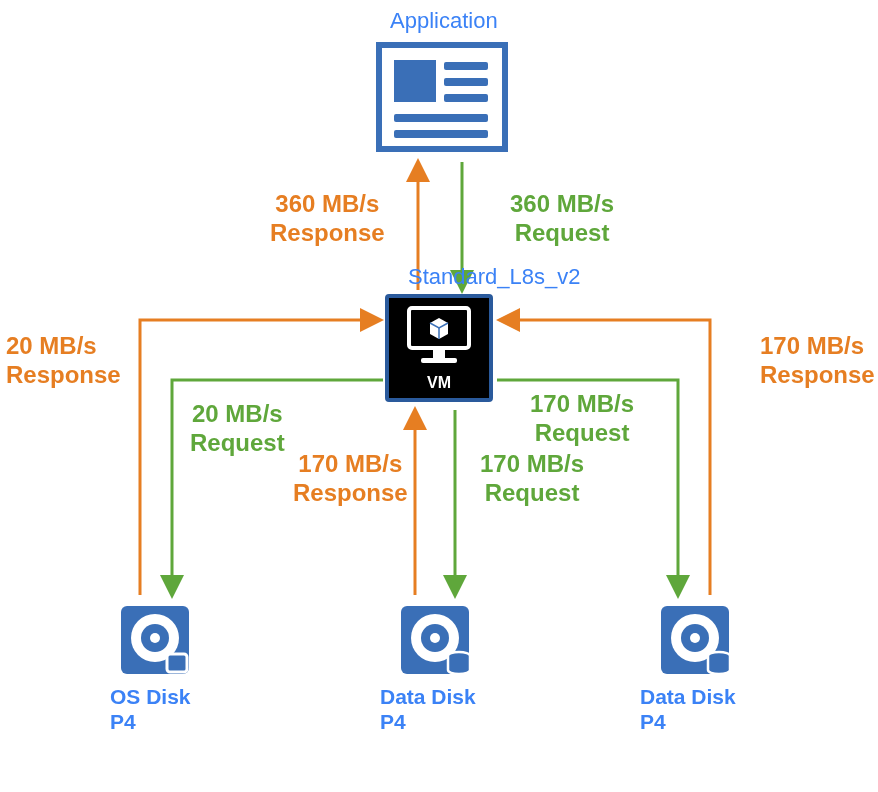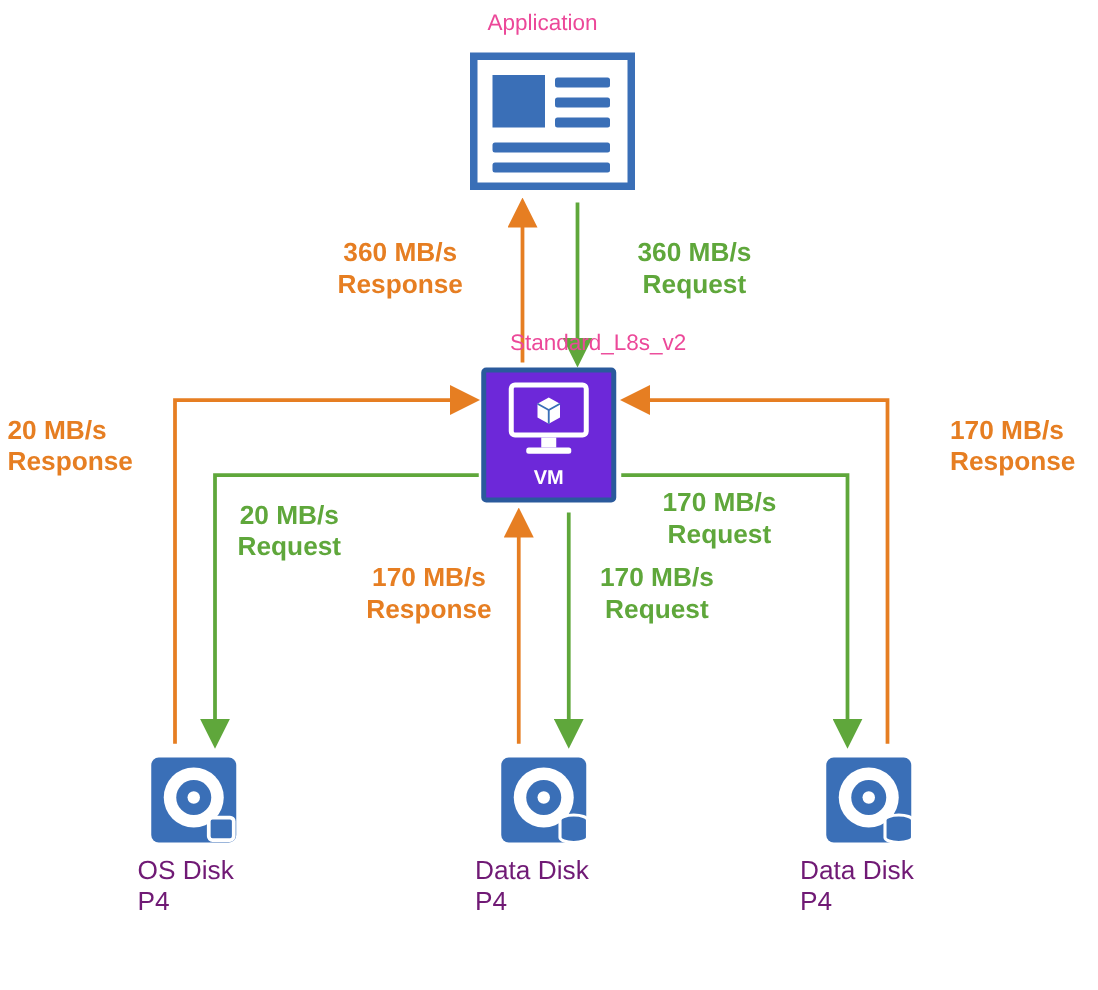--- a/index.html
+++ b/index.html
@@ -8,29 +8,29 @@
     padding: 0;
     width: 878px;
     height: 792px;
     font-family: "Segoe UI", Arial, sans-serif;
     background: #fff;
     position: relative;
     color: #333;
   }
   .label {
     position: absolute;
-    font-size: 21px;
+    font-size: 24px;
     line-height: 1.2;
     text-align: center;
     white-space: nowrap;
   }
   .green { color: #5fa73b; font-weight: 600; }
   .orange { color: #e67e22; font-weight: 600; }
-  .heading { color: #ec4899; font-weight: 400; font-size: 18px; }
-  .sublabel { color: #701a75; font-weight: 400; font-size: 21px; }
+  .heading { color: #3b82f6; font-weight: 400; font-size: 22px; }
+  .sublabel { color: #3b82f6; font-weight: 700; font-size: 21px; }
 
   
   .app-card {
     position: absolute;
     left: 376px; top: 42px;
     width: 132px; height: 110px;
     border: 6px solid #3a6fb7;
     background: #fff;
   }
   .app-card .box {
@@ -44,21 +44,21 @@
     height: 8px;
     background: #3a6fb7;
     border-radius: 2px;
   }
 
   
   .vm-node {
     position: absolute;
     left: 385px; top: 294px;
     width: 108px; height: 108px;
-    background: #6d28d9;
+    background: #000000;
     border: 4px solid #2a5a9c;
     border-radius: 4px;
     color: #fff;
     text-align: center;
   }
   .vm-label {
     position: absolute;
     bottom: 6px; left: 0; right: 0;
     font-size: 16px;
     font-weight: 600;

